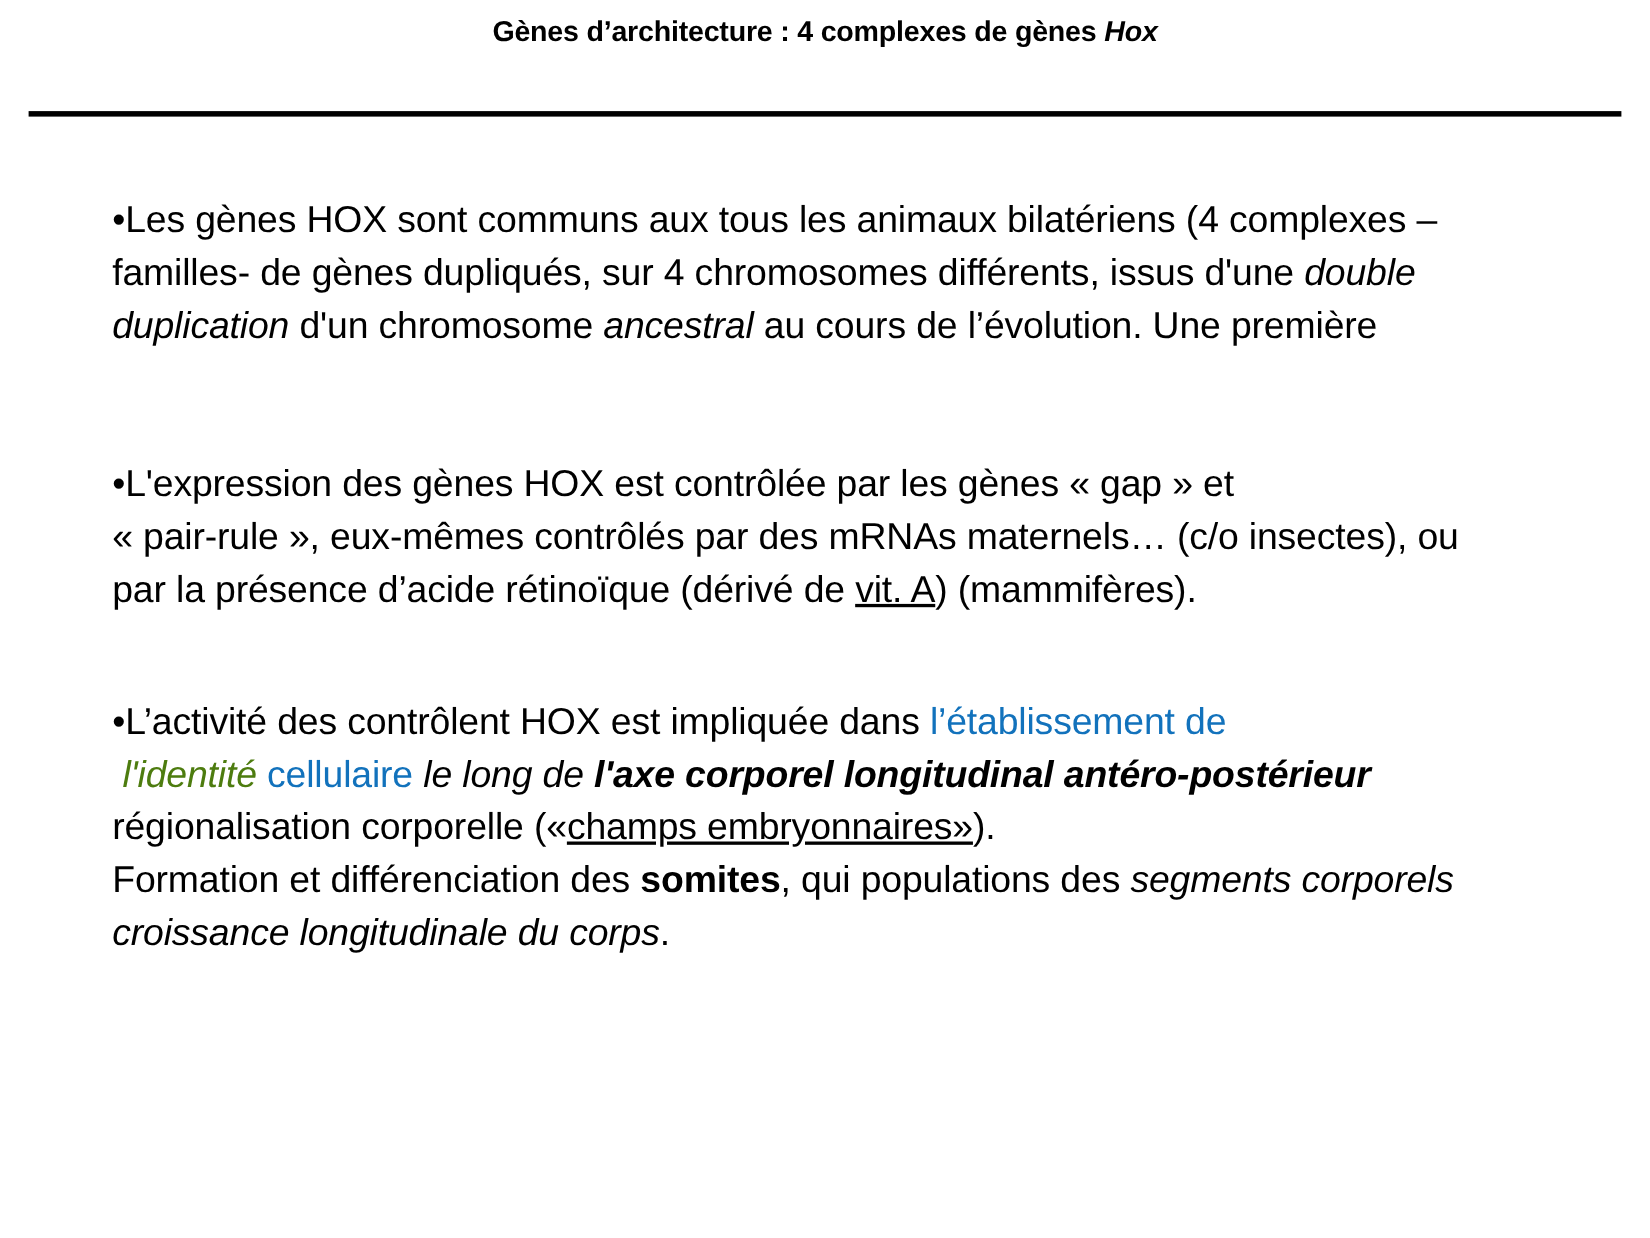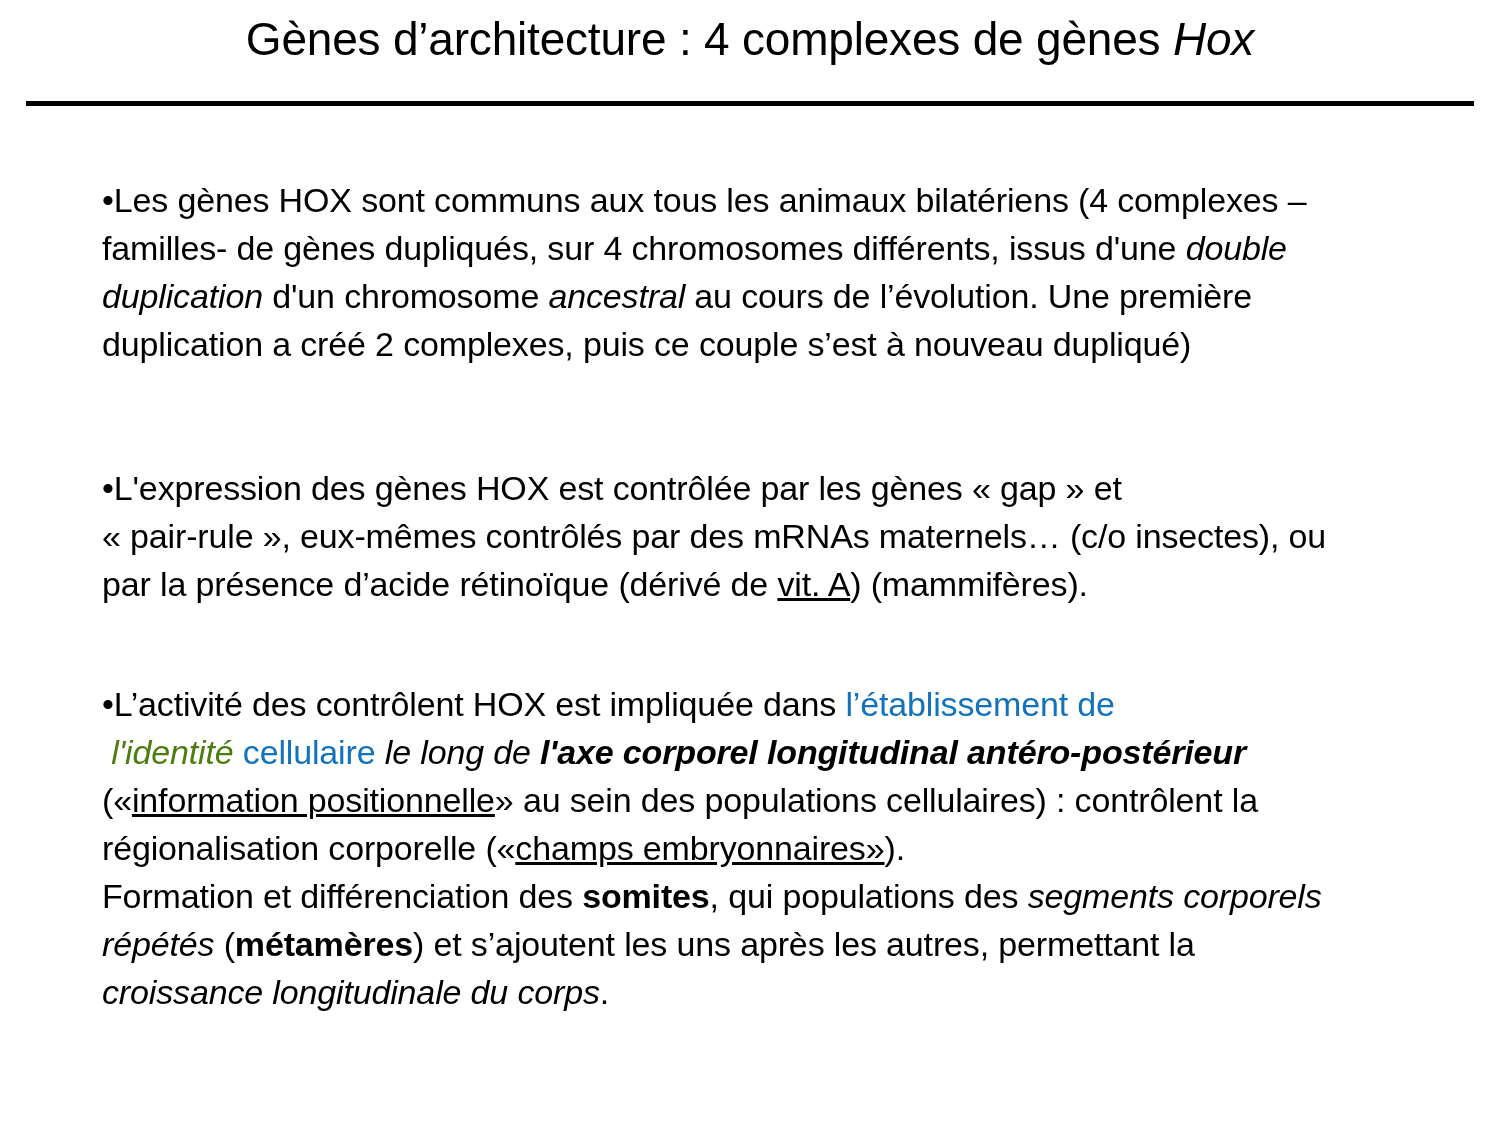--- a/index.html
+++ b/index.html
@@ -24,22 +24,22 @@
   
   .title-area {
     position: absolute;
     left: 0;
     top: 14px;
     width: 1500px;
     text-align: center;
   }
   .title-text {
     display: inline;
-    font-size: 46px;
-    font-weight: 400;
+    font-size: 26px;
+    font-weight: 700;
     letter-spacing: -0.2px;
     line-height: 1.1;
     color: #000000;
   }
   .title-text .it { font-style: italic; }
 
   .title-rule {
     position: absolute;
     left: 26px;
     top: 101px;
@@ -83,37 +83,34 @@
   </div>
 
   <div class="title-rule"></div>
 
   <div class="body-area">
 
     <div class="para">
       <span class="ln"><span>•</span><span>Les gènes HOX sont communs aux tous les animaux bilatériens (4 complexes –</span></span>
       <span class="ln"><span>familles- de gènes dupliqués, sur 4 chromosomes différents, issus d'une </span><span class="it">double</span></span>
       <span class="ln"><span class="it">duplication</span><span> d'un chromosome </span><span class="it">ancestral</span><span> au cours de l’évolution. Une première</span></span>
-      <span class="ln"><span>duplication a créé 2 complexes, puis ce couple s’est à nouveau dupliqué)</span></span>
     </div>
 
     <div class="gap-1"></div>
 
     <div class="para">
       <span class="ln"><span>•</span><span>L'expression des gènes HOX est contrôlée par les gènes « gap » et</span></span>
       <span class="ln"><span>« pair-rule », eux-mêmes contrôlés par des mRNAs maternels… (c/o insectes), ou</span></span>
       <span class="ln"><span>par la présence d’acide rétinoïque (dérivé de </span><span class="ul">vit. A</span><span>) (mammifères).</span></span>
     </div>
 
     <div class="gap-2"></div>
 
     <div class="para">
       <span class="ln"><span>•</span><span>L’activité des contrôlent HOX est impliquée dans </span><span class="blue">l’établissement de</span></span>
       <span class="ln"><span class="blue-it"> l'identité</span><span class="blue"> cellulaire</span><span class="it"> le long de </span><span class="bdit">l'axe corporel longitudinal antéro-postérieur</span></span>
-      <span class="ln"><span>(«</span><span class="ul">information positionnelle</span><span>» au sein des populations cellulaires) : contrôlent la</span></span>
       <span class="ln"><span>régionalisation corporelle («</span><span class="ul">champs embryonnaires»</span><span>).</span></span>
       <span class="ln"><span>Formation et différenciation des </span><span class="bd">somites</span><span>, qui populations des </span><span class="it">segments corporels</span></span>
-      <span class="ln"><span class="it">répétés</span><span> (</span><span class="bd">métamères</span><span>) et s’ajoutent les uns après les autres, permettant la</span></span>
       <span class="ln"><span class="it">croissance longitudinale du corps</span><span>.</span></span>
     </div>
 
   </div>
 </div>
 
 </body></html>

